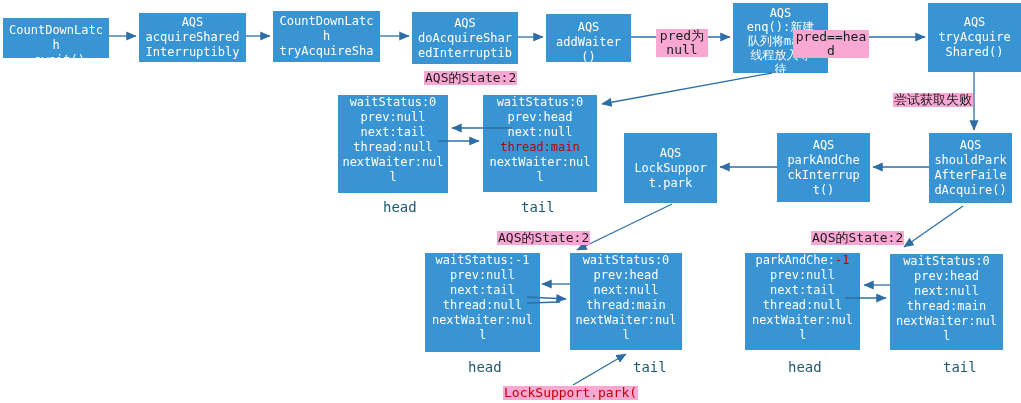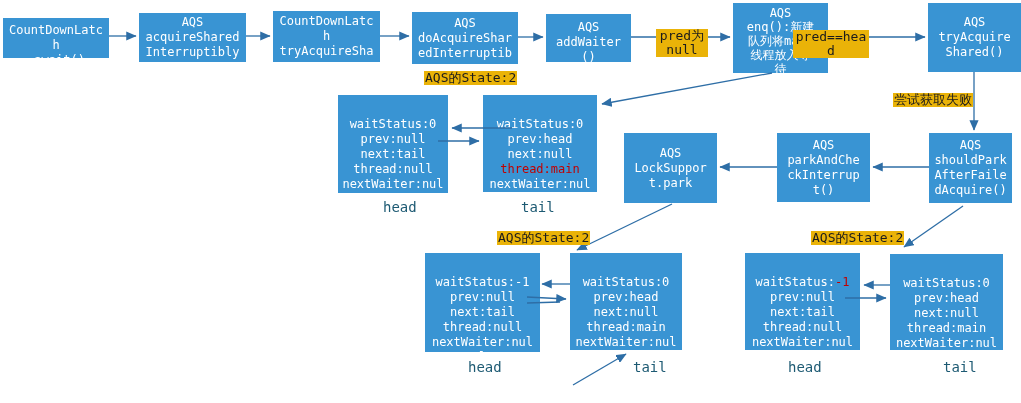--- a/index.html
+++ b/index.html
@@ -12,30 +12,30 @@
     position:absolute;background:var(--box-blue);color:#fff;
     font-size:12px;line-height:15px;text-align:center;white-space:pre-line;
     display:flex;align-items:center;justify-content:center;overflow:hidden;
     z-index:2;box-sizing:border-box;
   }
   .fb.clip-top{align-items:flex-start;}
   .fb.lh14{line-height:14px;}
   
   .node{
     position:absolute;background:var(--box-blue);color:#fff;font-size:12px;
-    text-align:center;padding-top:22px;overflow:hidden;z-index:2;box-sizing:border-box;
+    text-align:center;padding-top:0;overflow:hidden;z-index:2;box-sizing:border-box;
   }
   .nl{height:15px;line-height:15px;white-space:nowrap;}
   .red{color:var(--red-text);}
   
   .cap{position:absolute;color:var(--caption);font-size:14px;z-index:6;line-height:15px;text-align:center;}
   
   .lbl{
     position:absolute;color:var(--text-dark);font-size:13px;line-height:14px;
-    background:#eab308;white-space:pre-line;text-align:center;z-index:6;padding:0 1px;
+    background:#f9a8d4;white-space:pre-line;text-align:center;z-index:6;padding:0 1px;
   }
   .lbl.red{color:var(--red-text);}
   
   .conn-svg{position:absolute;left:0;top:0;z-index:5;pointer-events:none;}
   .conn{stroke:var(--arrow);stroke-width:1.3;fill:none;}
   .ah{fill:var(--arrow);}
 </style>
 </head>
 <body>
 
@@ -109,21 +109,21 @@
     <div class="nl">prev:head</div>
     <div class="nl">next:null</div>
     <div class="nl">thread:main</div>
     <div class="nl">nextWaiter:nul</div>
     <div class="nl">l</div>
   </div>
   <div class="cap" style="left:468px;top:360px">head</div>
   <div class="cap" style="left:633px;top:360px">tail</div>
 
   <div class="node" style="left:745px;top:253px;width:115px;height:97px">
-    <div class="nl"><span>waitStatus:</span><span class="red">-1</span></div>
+    <div class="nl"><span>parkAndChe:</span><span class="red">-1</span></div>
     <div class="nl">prev:null</div>
     <div class="nl">next:tail</div>
     <div class="nl">thread:null</div>
     <div class="nl">nextWaiter:nul</div>
     <div class="nl">l</div>
   </div>
   <div class="node" style="left:890px;top:254px;width:113px;height:96px">
     <div class="nl">waitStatus:0</div>
     <div class="nl">prev:head</div>
     <div class="nl">next:null</div>
@@ -135,20 +135,21 @@
   <div class="cap" style="left:943px;top:360px">tail</div>
 
   <div class="lbl" style="left:424px;top:71px">AQS的State:2</div>
   <div class="lbl" style="left:656px;top:29px;width:50px">pred为
 null</div>
   <div class="lbl" style="left:793px;top:30px;width:74px">pred==hea
 d</div>
   <div class="lbl" style="left:893px;top:93px">尝试获取失败</div>
   <div class="lbl" style="left:497px;top:231px">AQS的State:2</div>
   <div class="lbl" style="left:811px;top:231px">AQS的State:2</div>
+  <div class="lbl red" style="left:503px;top:386px">LockSupport.park(</div>
 
   <svg class="conn-svg" width="1021" height="403">
     <defs>
       <marker id="ah" markerWidth="9" markerHeight="7" refX="7.5" refY="3.5" orient="auto">
         <path class="ah" d="M0,0 L8,3.5 L0,7 z"></path>
       </marker>
     </defs>
 
     <line class="conn" x1="109" y1="36" x2="136" y2="36" marker-end="url(#ah)"></line>
     <line class="conn" x1="246" y1="36" x2="270" y2="36" marker-end="url(#ah)"></line>

